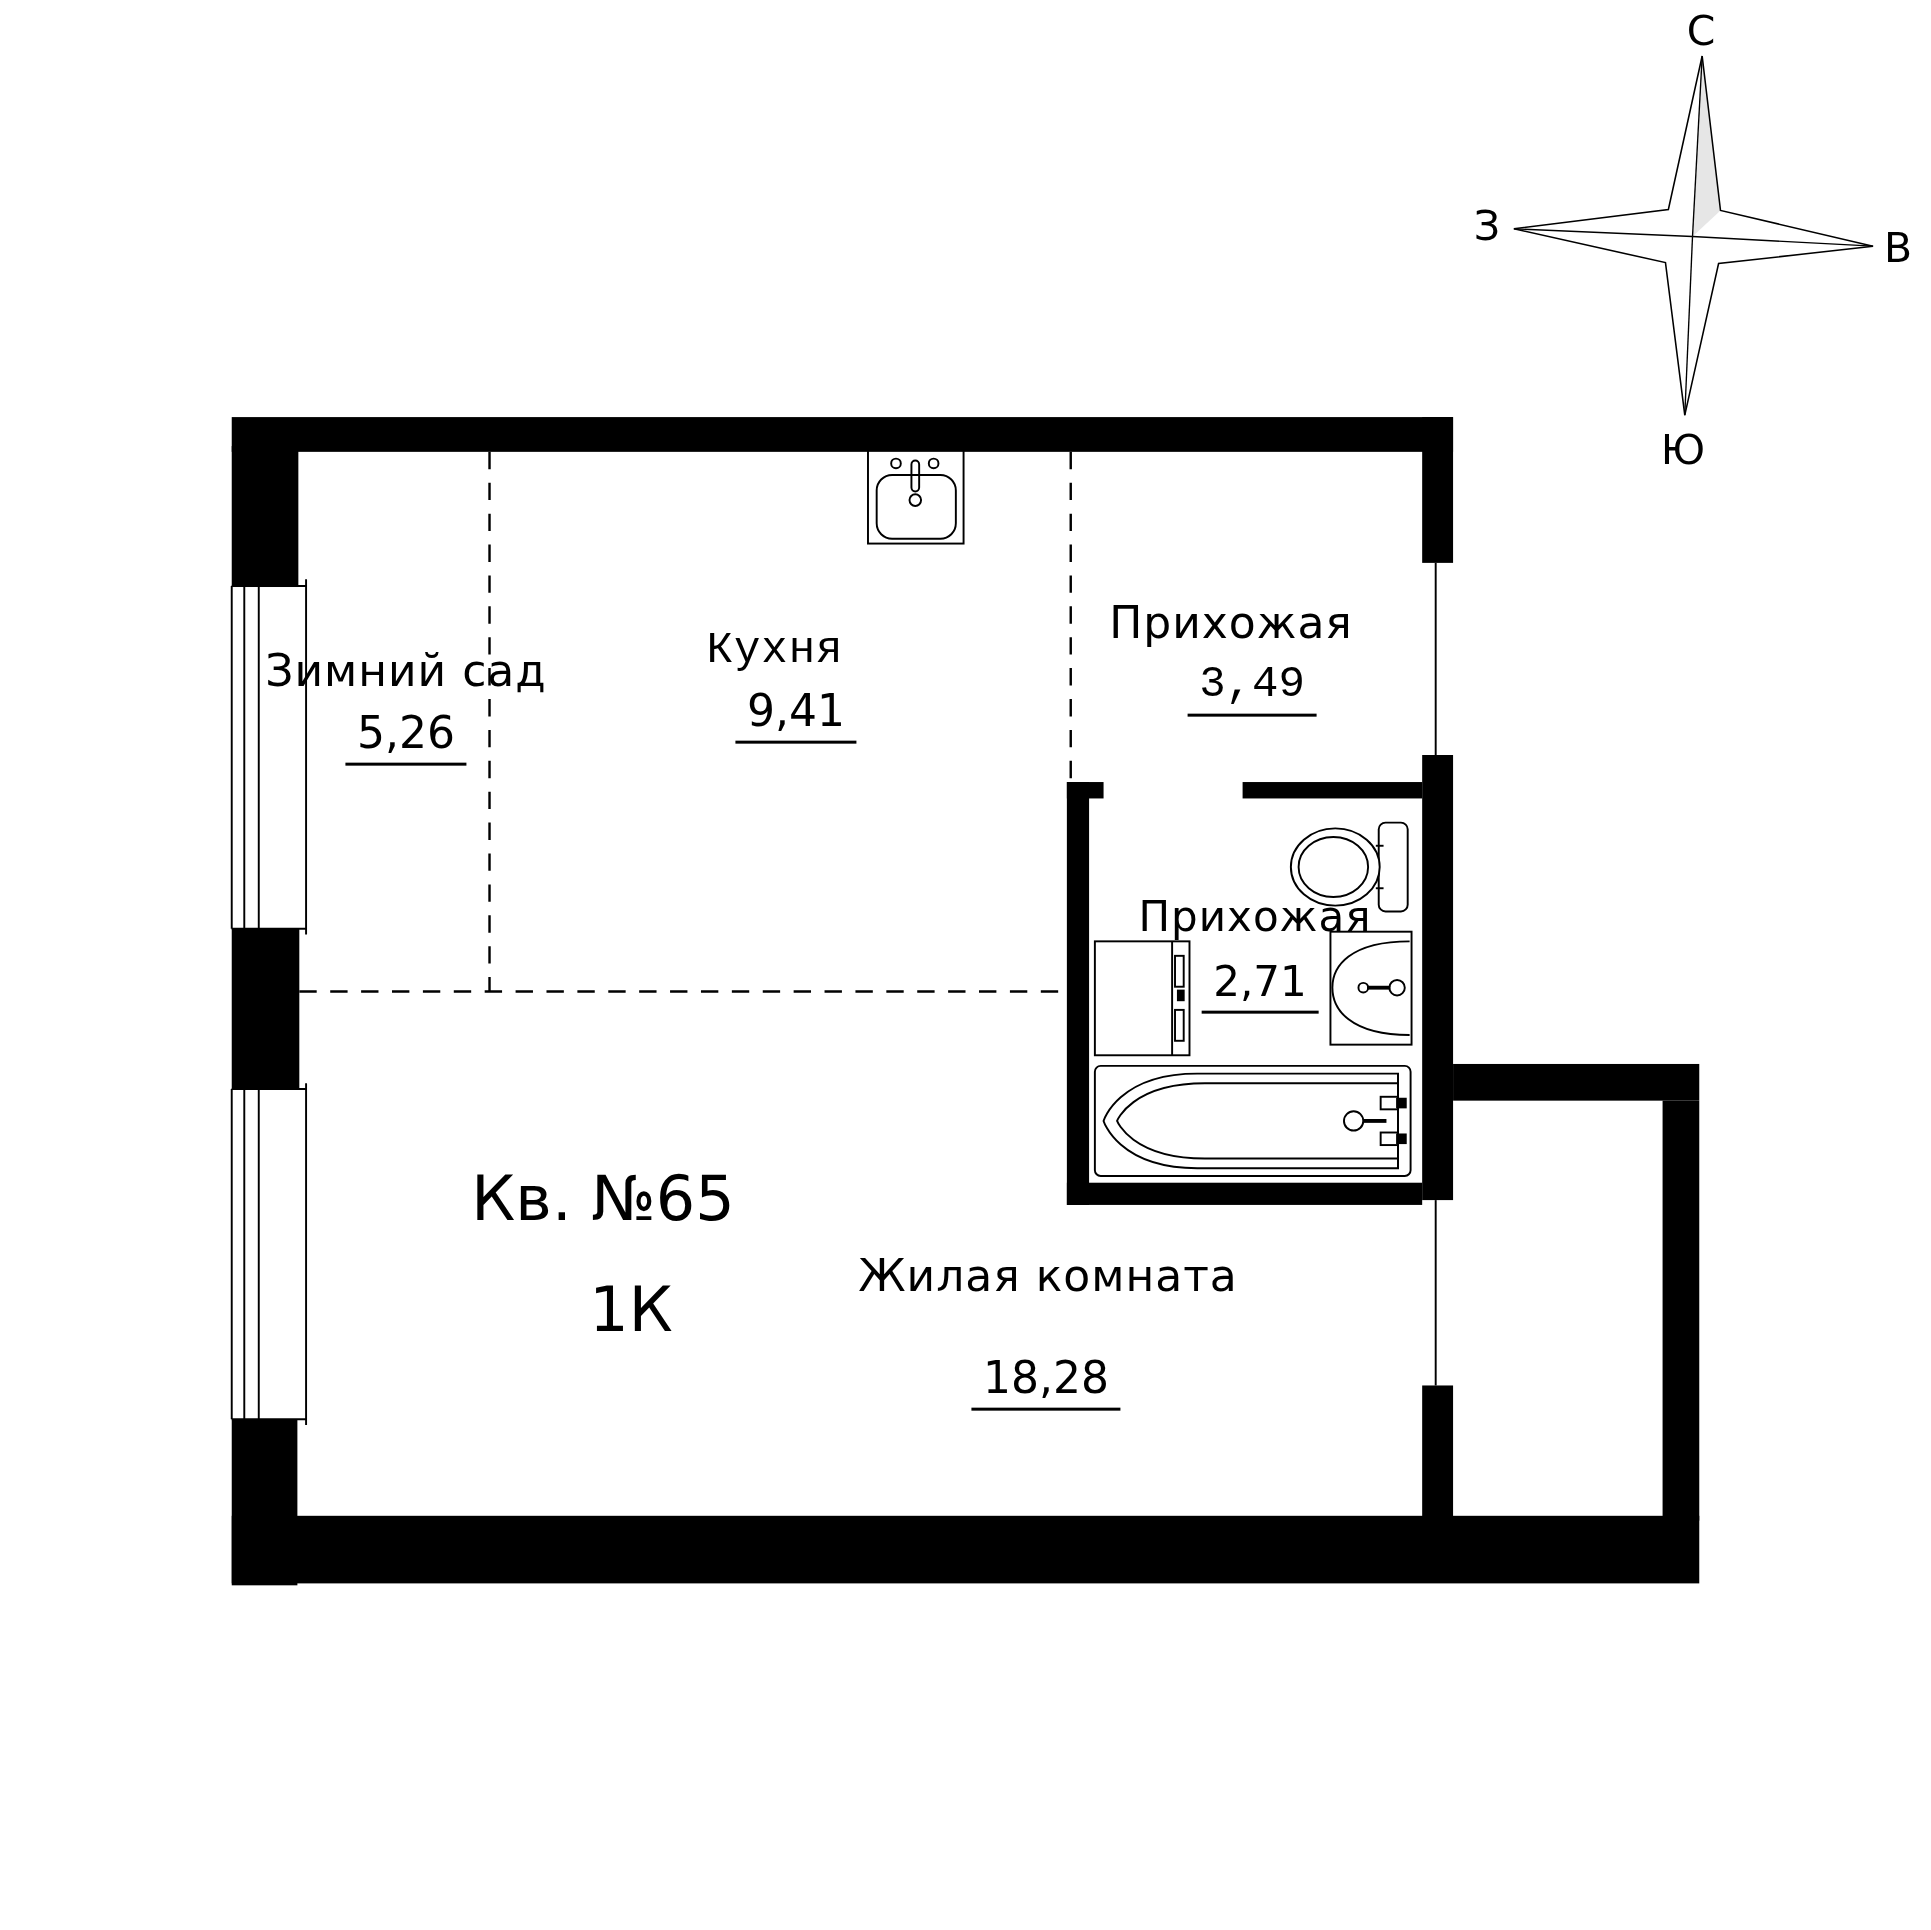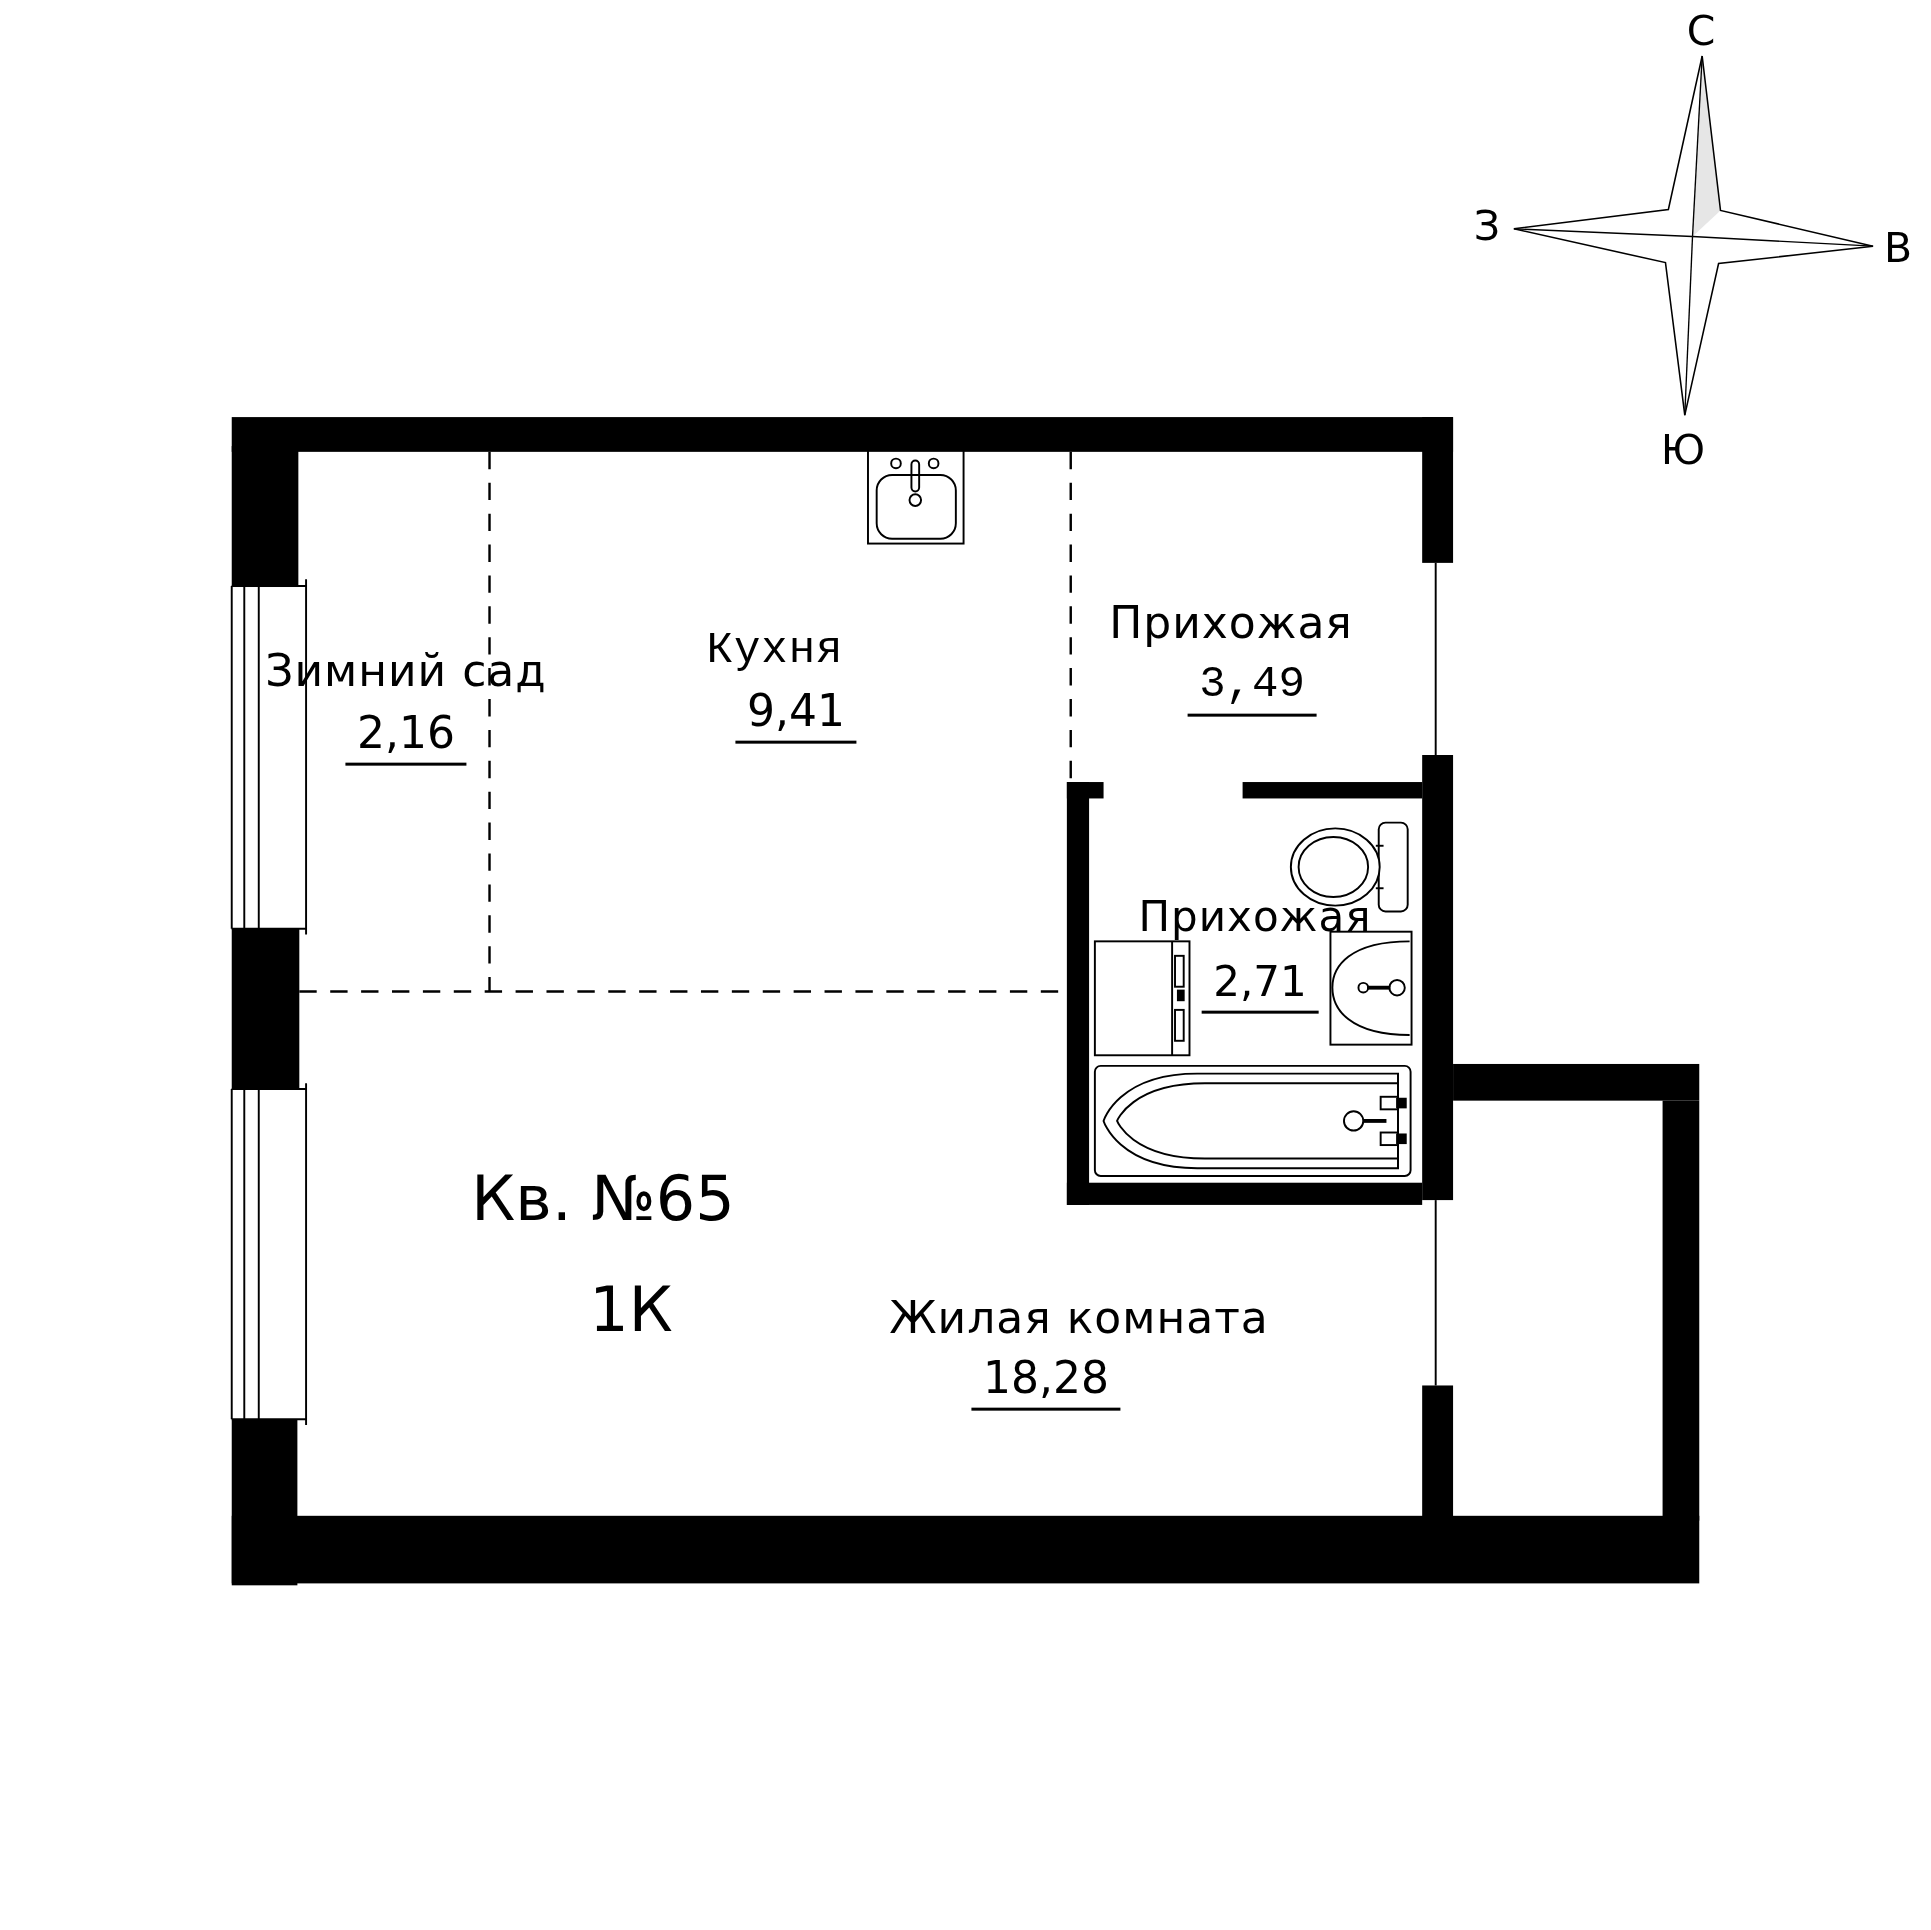--- a/index.html
+++ b/index.html
@@ -134,32 +134,32 @@
       <g stroke="#000000" stroke-width="1.4">
         <line x1="1753" y1="245" x2="1763" y2="58"></line>
         <line x1="1753" y1="245" x2="1940" y2="255"></line>
         <line x1="1753" y1="245" x2="1745" y2="430"></line>
         <line x1="1753" y1="245" x2="1568" y2="237"></line>
       </g>
     </g>
   </svg>
 
   <div class="lbl room-name" style="left:406px;top:671px;">Зимний сад</div>
-  <div class="lbl room-area" style="left:406px;top:738px;"><span class="u">2,16</span></div>
+  <div class="lbl room-area" style="left:406px;top:738px;"><span class="u">5,26</span></div>
 
   <div class="lbl room-name" style="left:775px;top:650px;font-family:Liberation Mono, monospace;">Кухня</div>
   <div class="lbl room-area" style="left:796px;top:716px;"><span class="u">9,41</span></div>
 
   <div class="lbl room-name" style="left:1231px;top:623px;">Прихожая</div>
   <div class="lbl room-area" style="left:1252px;top:689px;font-family:Liberation Mono, monospace;"><span class="u">3,49</span></div>
 
   <div class="lbl room-name" style="left:1255px;top:917px;font-size:42px;">Прихожая</div>
   <div class="lbl room-area" style="left:1260px;top:987px;font-size:42px;"><span class="u">2,71</span></div>
 
-  <div class="lbl room-name" style="left:1048px;top:1318px;margin-left:31px;">Жилая комната</div>
+  <div class="lbl room-name" style="left:1048px;top:1276px;">Жилая комната</div>
   <div class="lbl room-area" style="left:1046px;top:1383px;"><span class="u">18,28</span></div>
 
   <div class="lbl apt-line" style="left:603px;top:1199px;">Кв. №65</div>
   <div class="lbl apt-line" style="left:631px;top:1310px;">1К</div>
 
   <div class="lbl compass-letter" style="left:1701px;top:31px;">С</div>
   <div class="lbl compass-letter" style="left:1683px;top:450px;">Ю</div>
   <div class="lbl compass-letter" style="left:1487px;top:226px;">З</div>
   <div class="lbl compass-letter" style="left:1898px;top:248px;">В</div>
 

